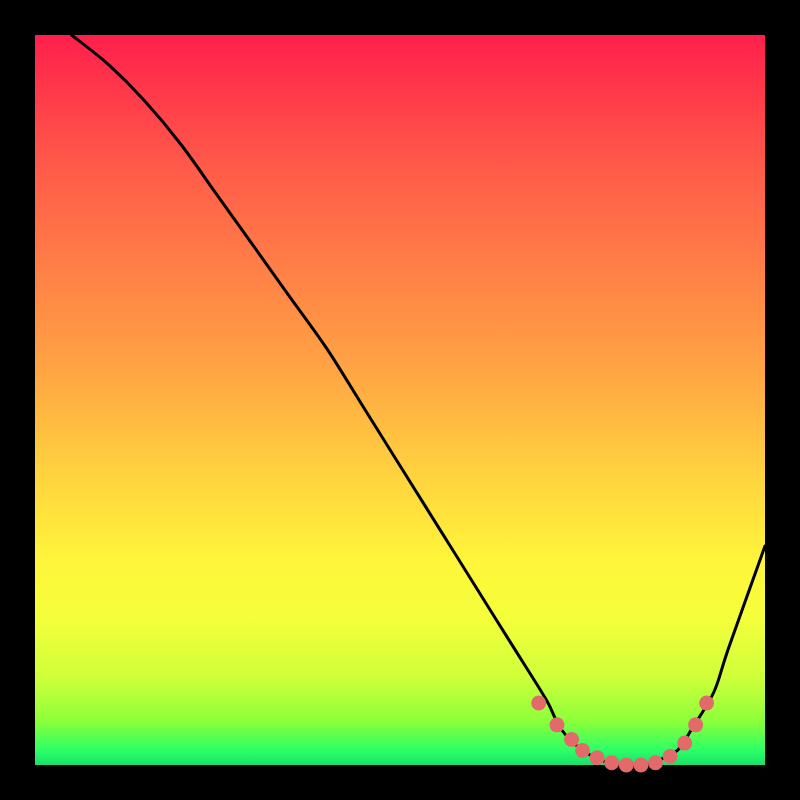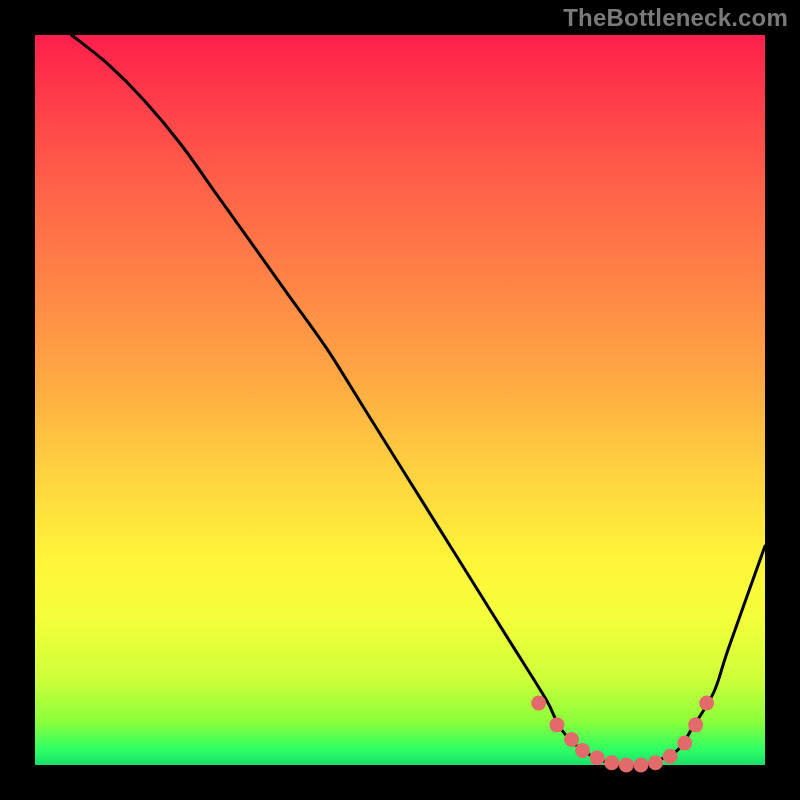--- a/index.html
+++ b/index.html
@@ -56,21 +56,20 @@
     width: 730px;
     height: 730px;
     overflow: visible;
   }
 </style>
 </head>
 <body>
 
 <div class="frame">
 
-  <div class="attribution">TheBottleneck.com</div>
 
   <div class="plot">
     <svg class="curve" viewBox="0 0 730 730" preserveAspectRatio="none">
       <path id="curve-path" fill="none" stroke="#000" stroke-width="3" stroke-linecap="round" stroke-linejoin="round" d="M 36.5,0 C 42.583333333333336,4.866666666666674 60.833333333333336,18.250000000000057 73,29.200000000000045 C 85.16666666666667,40.150000000000034 97.33333333333333,52.316666666666606 109.5,65.69999999999993 C 121.66666666666667,79.08333333333326 133.83333333333334,93.68333333333332 146,109.5 C 158.16666666666666,125.31666666666668 170.33333333333334,143.5666666666667 182.5,160.60000000000002 C 194.66666666666666,177.63333333333335 206.83333333333334,194.6666666666667 219,211.70000000000005 C 231.16666666666666,228.73333333333338 243.33333333333331,245.76666666666668 255.49999999999997,262.8 C 267.66666666666663,279.83333333333337 279.8333333333333,295.65000000000003 292,313.90000000000003 C 304.1666666666667,332.15000000000003 316.3333333333333,352.83333333333337 328.5,372.3 C 340.6666666666667,391.76666666666665 352.8333333333333,411.23333333333335 365,430.70000000000005 C 377.1666666666667,450.16666666666674 389.33333333333337,469.6333333333334 401.50000000000006,489.1 C 413.66666666666674,508.56666666666666 425.83333333333337,528.0333333333333 438,547.5 C 450.16666666666663,566.9666666666667 462.33333333333337,586.4333333333333 474.5,605.9 C 486.66666666666663,625.3666666666667 502.4833333333333,649.6999999999999 510.99999999999994,664.3 C 519.5166666666667,678.9 519.5166666666667,684.9833333333333 525.6,693.5 C 531.6833333333334,702.0166666666667 540.2,709.925 547.5,715.4 C 554.8,720.875 563.3166666666666,723.9166666666667 569.4,726.35 C 575.4833333333333,728.7833333333333 577.9166666666666,729.3916666666667 584,730 C 590.0833333333334,730.6083333333333 599.8166666666666,730.6083333333333 605.9,730 C 611.9833333333333,729.3916666666667 614.4166666666666,728.7833333333333 620.5,726.35 C 626.5833333333334,723.9166666666667 636.3166666666666,720.875 642.4,715.4 C 648.4833333333333,709.925 650.9166666666666,703.2333333333333 657,693.5 C 663.0833333333334,683.7666666666667 672.8166666666667,670.3833333333333 678.9000000000001,657 C 684.9833333333335,643.6166666666667 684.9833333333333,637.5333333333334 693.5,613.2 C 702.0166666666667,588.8666666666667 723.9166666666666,528.0333333333333 730,511"></path>
       <g id="dots">
           <circle cx="503.7" cy="667.95" r="7.5" fill="#e36a6a"></circle>
           <circle cx="521.9499999999999" cy="689.85" r="7.5" fill="#e36a6a"></circle>
           <circle cx="536.55" cy="704.45" r="7.5" fill="#e36a6a"></circle>
           <circle cx="547.5" cy="715.4" r="7.5" fill="#e36a6a"></circle>
           <circle cx="562.1" cy="722.7" r="7.5" fill="#e36a6a"></circle>

